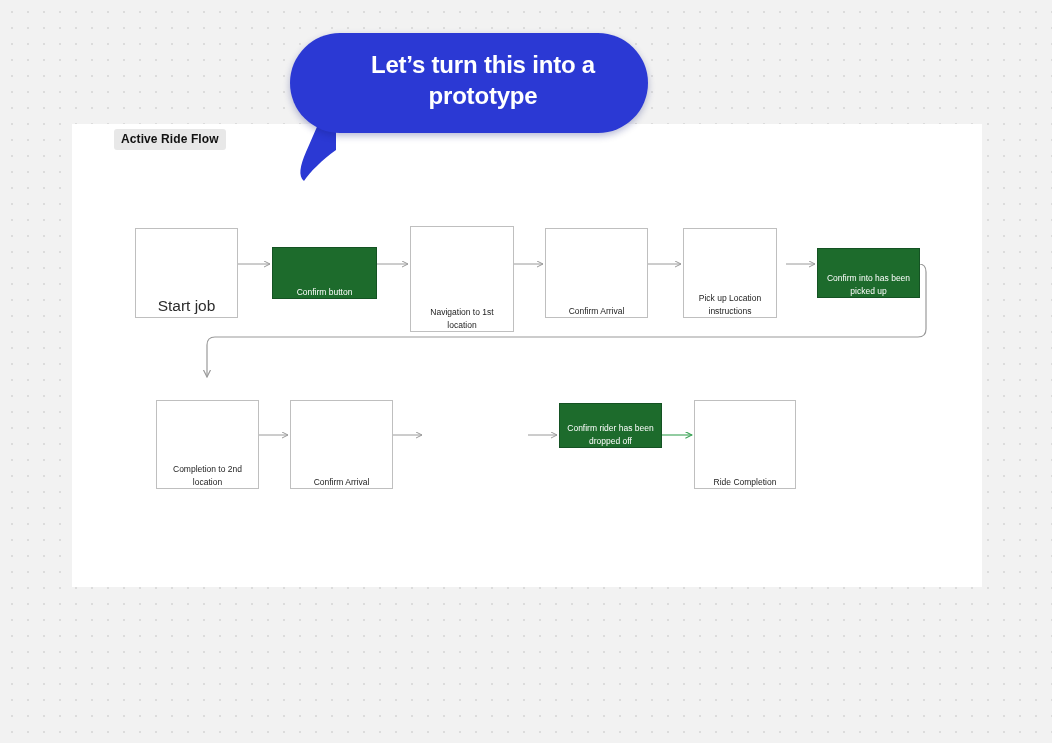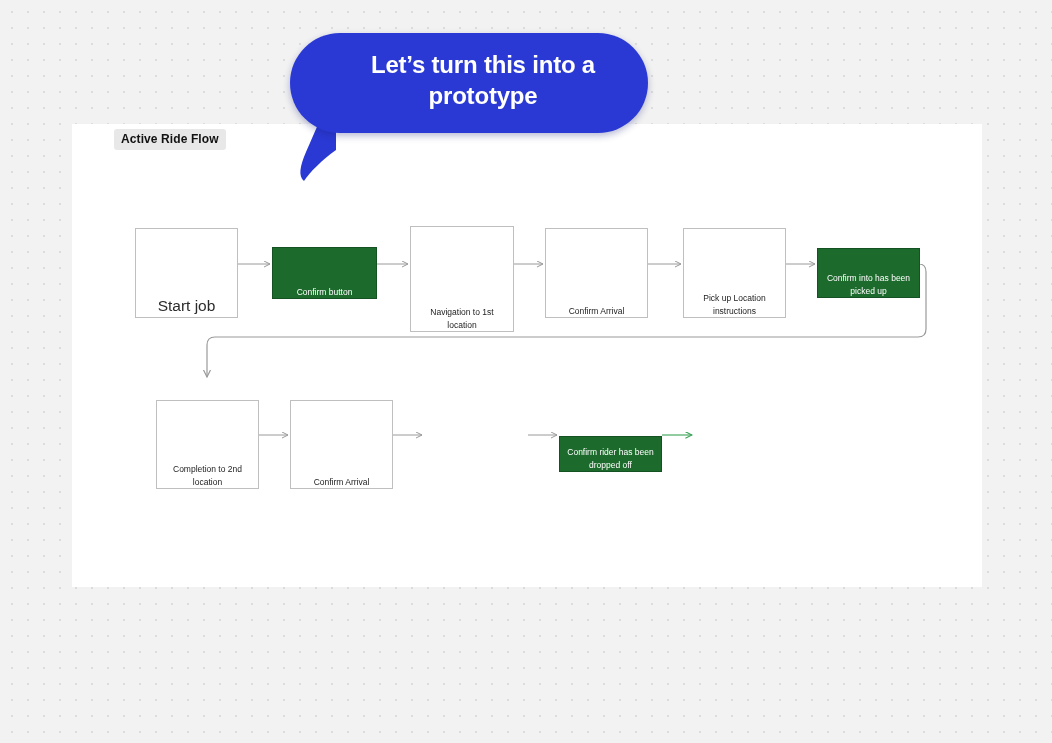--- a/index.html
+++ b/index.html
@@ -141,41 +141,44 @@
   </div>
 
   <div class="node plain" style="left:410px;top:217px;width:104px;height:106px;">
     <span class="txt">Navigation to 1st location</span>
   </div>
 
   <div class="node plain" style="left:545px;top:219px;width:103px;height:90px;">
     <span class="txt">Confirm Arrival</span>
   </div>
 
-  <div class="node plain" style="left:683px;top:219px;width:103px;height:90px;">
+  <div class="node plain" style="left:683px;top:219px;width:94px;height:90px;">
     <span class="txt">Pick up Location instructions</span>
   </div>
 
   <div class="node green" style="left:817px;top:239px;width:103px;height:50px;">
     <span class="txt">Confirm into has been picked up</span>
   </div>
 
   <div class="node plain" style="left:156px;top:391px;width:103px;height:89px;">
     <span class="txt">Completion to 2nd location</span>
   </div>
 
   <div class="node plain" style="left:290px;top:391px;width:103px;height:89px;">
     <span class="txt">Confirm Arrival</span>
   </div>
 
 
-  <div class="node green" style="left:559px;top:427px;width:103px;height:36px;">
+  <div class="node green" style="left:559px;top:394px;width:103px;height:45px;">
     <span class="txt">Confirm rider has been dropped off</span>
   </div>
 
+  <div class="node plain" style="left:694px;top:391px;width:102px;height:89px;">
+    <span class="txt">Ride Completion</span>
+  </div>
 
   <div id="bubble-wrap">
     <svg id="bubble-tail" width="60" height="95" viewBox="0 0 60 95">
       <path d="M46,2 C34,20 26,42 16,64 C10,78 8,88 14,93 C20,84 32,72 46,62 Z" fill="#2b39d4"></path>
     </svg>
     <div id="bubble"></div>
     <div id="bubble-text">Let’s turn this into a prototype</div>
   </div>
 
 </div>

